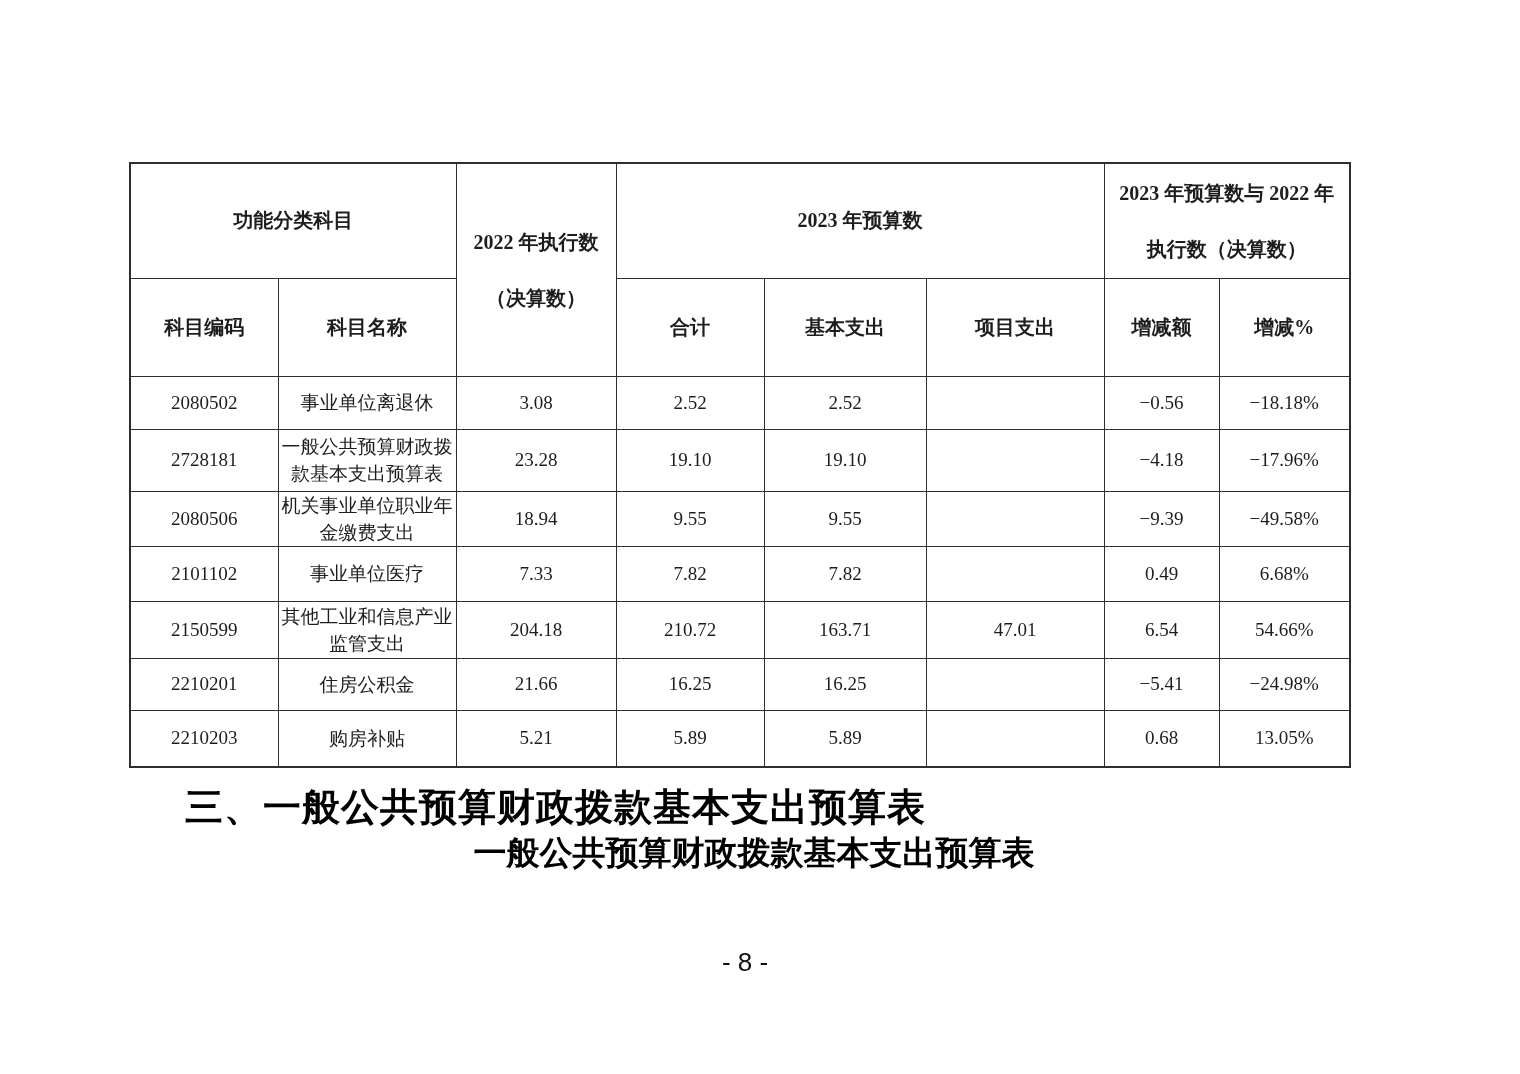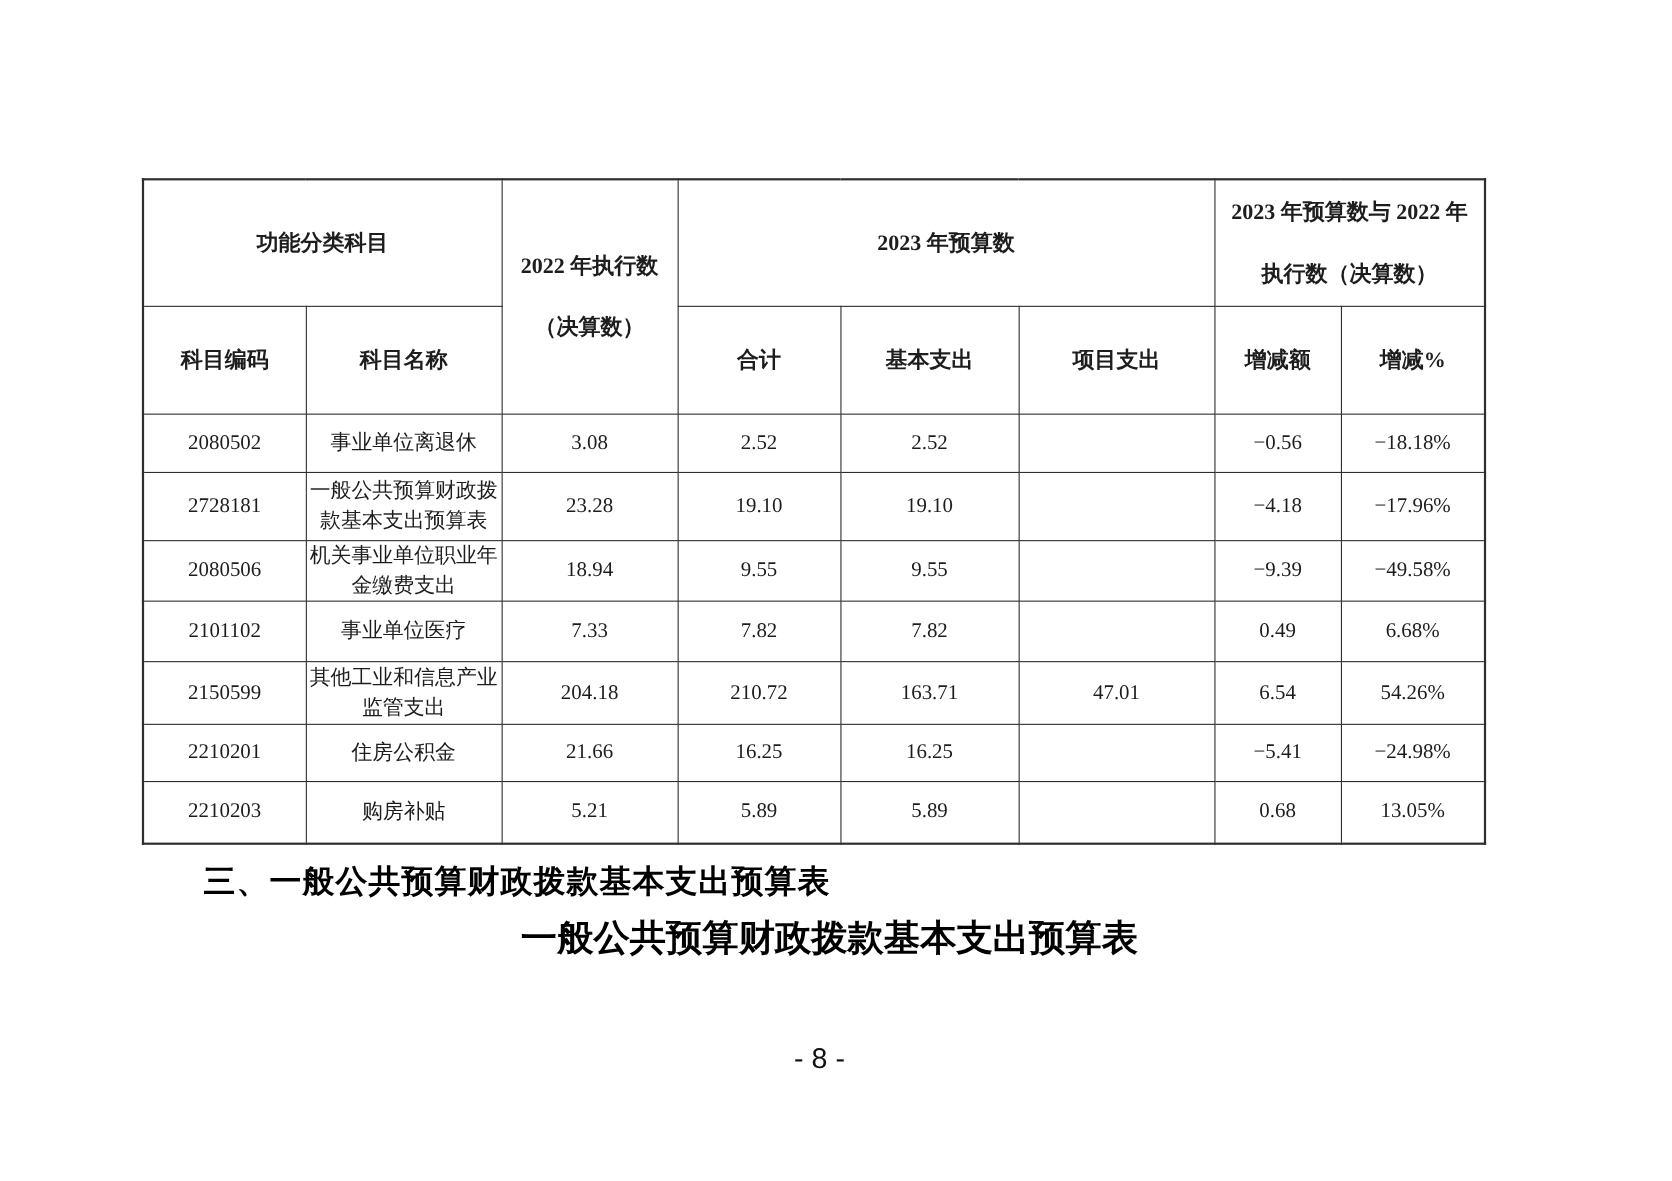--- a/index.html
+++ b/index.html
@@ -59,21 +59,21 @@
   tr.r4 { height: 55px; }
   tr.r5 { height: 57px; }
   tr.r6 { height: 52px; }
   tr.r7 { height: 57px; margin-left: 16px; }
   .section-heading {
     position: absolute;
     left: 185px;
     top: 782px;
     font-family: "Liberation Sans", "DejaVu Sans", sans-serif;
     font-weight: bold;
-    font-size: 29px;
+    font-size: 38px;
     letter-spacing: 1px;
     color: #000000;
     white-space: nowrap;
   }
   .table-title {
     position: absolute;
     left: 0;
     top: 831px;
     width: 1508px;
     text-align: center;
@@ -174,21 +174,21 @@
         <td>6.68%</td>
       </tr>
       <tr class="r5">
         <td>2150599</td>
         <td class="name-cell">其他工业和信息产业监管支出</td>
         <td>204.18</td>
         <td>210.72</td>
         <td>163.71</td>
         <td>47.01</td>
         <td>6.54</td>
-        <td>54.26%</td>
+        <td>54.66%</td>
       </tr>
       <tr class="r6">
         <td>2210201</td>
         <td class="name-cell">住房公积金</td>
         <td>21.66</td>
         <td>16.25</td>
         <td>16.25</td>
         <td></td>
         <td>−5.41</td>
         <td>−24.98%</td>

